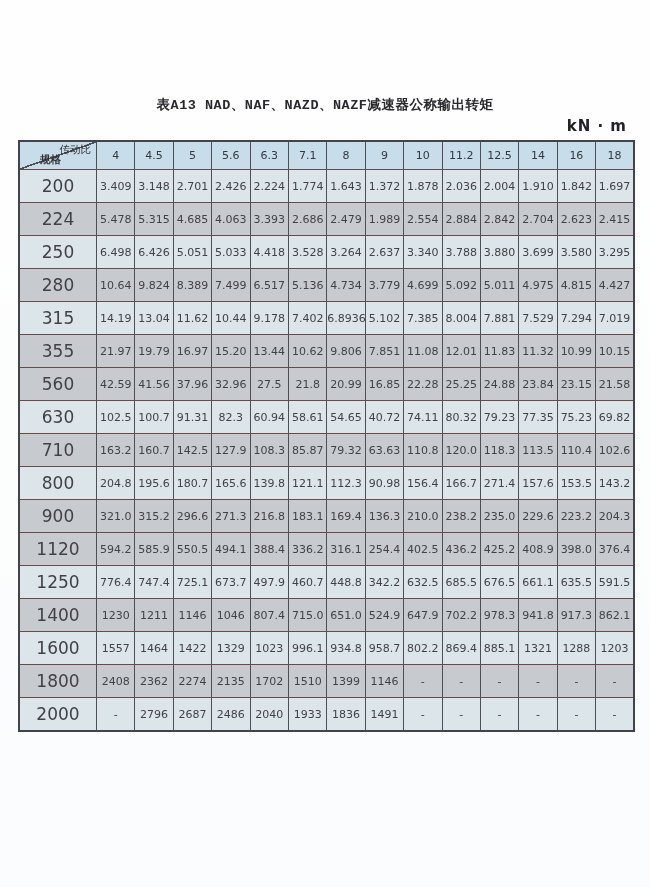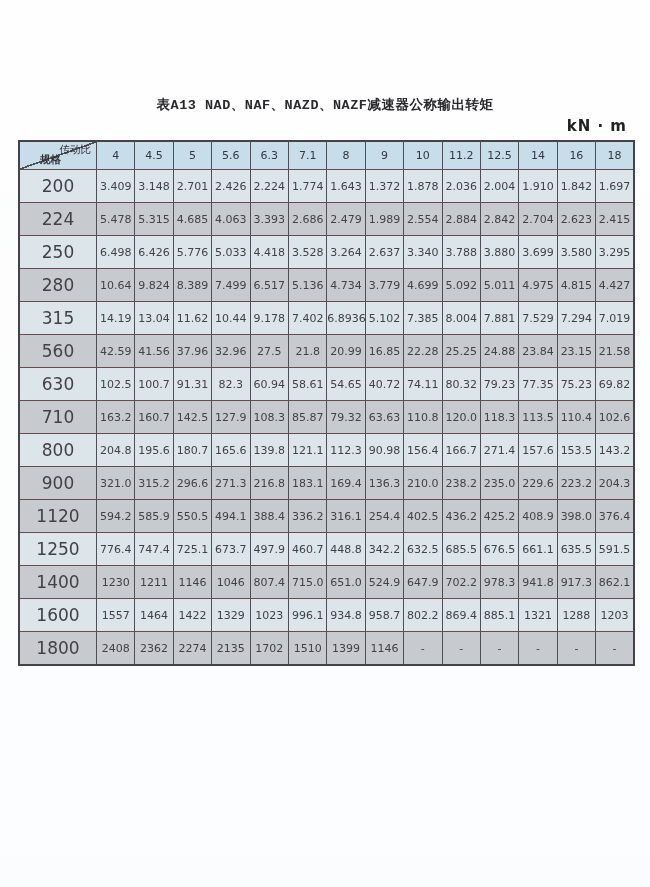--- a/index.html
+++ b/index.html
@@ -159,21 +159,21 @@
           <td>2.884</td>
           <td>2.842</td>
           <td>2.704</td>
           <td>2.623</td>
           <td>2.415</td>
         </tr>
         <tr class="light">
           <td class="spec">250</td>
           <td>6.498</td>
           <td>6.426</td>
-          <td>5.776</td>
+          <td>5.051</td>
           <td>5.033</td>
           <td>4.418</td>
           <td>3.528</td>
           <td>3.264</td>
           <td>2.637</td>
           <td>3.340</td>
           <td>3.788</td>
           <td>3.880</td>
           <td>3.699</td>
           <td>3.580</td>
@@ -207,20 +207,37 @@
           <td>6.8936</td>
           <td>5.102</td>
           <td>7.385</td>
           <td>8.004</td>
           <td>7.881</td>
           <td>7.529</td>
           <td>7.294</td>
           <td>7.019</td>
         </tr>
         <tr class="dark">
+          <td class="spec">355</td>
+          <td>21.97</td>
+          <td>19.79</td>
+          <td>16.97</td>
+          <td>15.20</td>
+          <td>13.44</td>
+          <td>10.62</td>
+          <td>9.806</td>
+          <td>7.851</td>
+          <td>11.08</td>
+          <td>12.01</td>
+          <td>11.83</td>
+          <td>11.32</td>
+          <td>10.99</td>
+          <td>10.15</td>
+        </tr>
+        <tr class="dark">
           <td class="spec">560</td>
           <td>42.59</td>
           <td>41.56</td>
           <td>37.96</td>
           <td>32.96</td>
           <td>27.5</td>
           <td>21.8</td>
           <td>20.99</td>
           <td>16.85</td>
           <td>22.28</td>
@@ -376,15 +393,32 @@
           <td>1510</td>
           <td>1399</td>
           <td>1146</td>
           <td>-</td>
           <td>-</td>
           <td>-</td>
           <td>-</td>
           <td>-</td>
           <td>-</td>
         </tr>
+        <tr class="light">
+          <td class="spec">2000</td>
+          <td>-</td>
+          <td>2796</td>
+          <td>2687</td>
+          <td>2486</td>
+          <td>2040</td>
+          <td>1933</td>
+          <td>1836</td>
+          <td>1491</td>
+          <td>-</td>
+          <td>-</td>
+          <td>-</td>
+          <td>-</td>
+          <td>-</td>
+          <td>-</td>
+        </tr>
       </tbody>
   </table>
 </div>
 
 </body></html>

